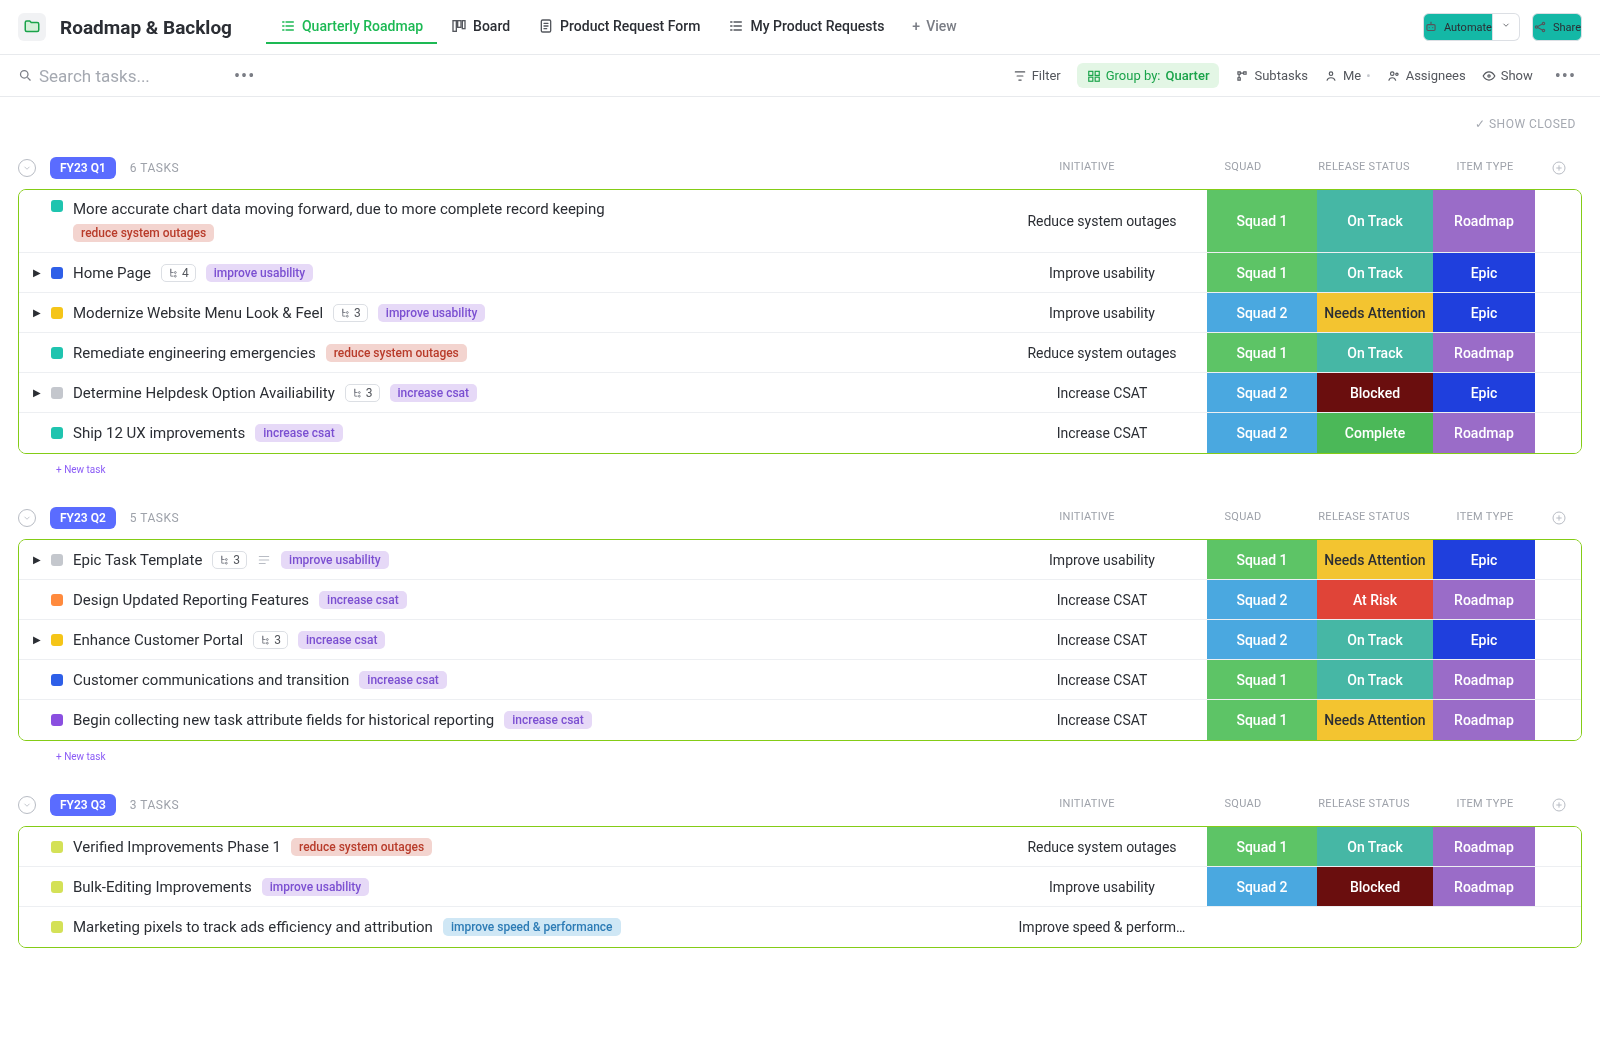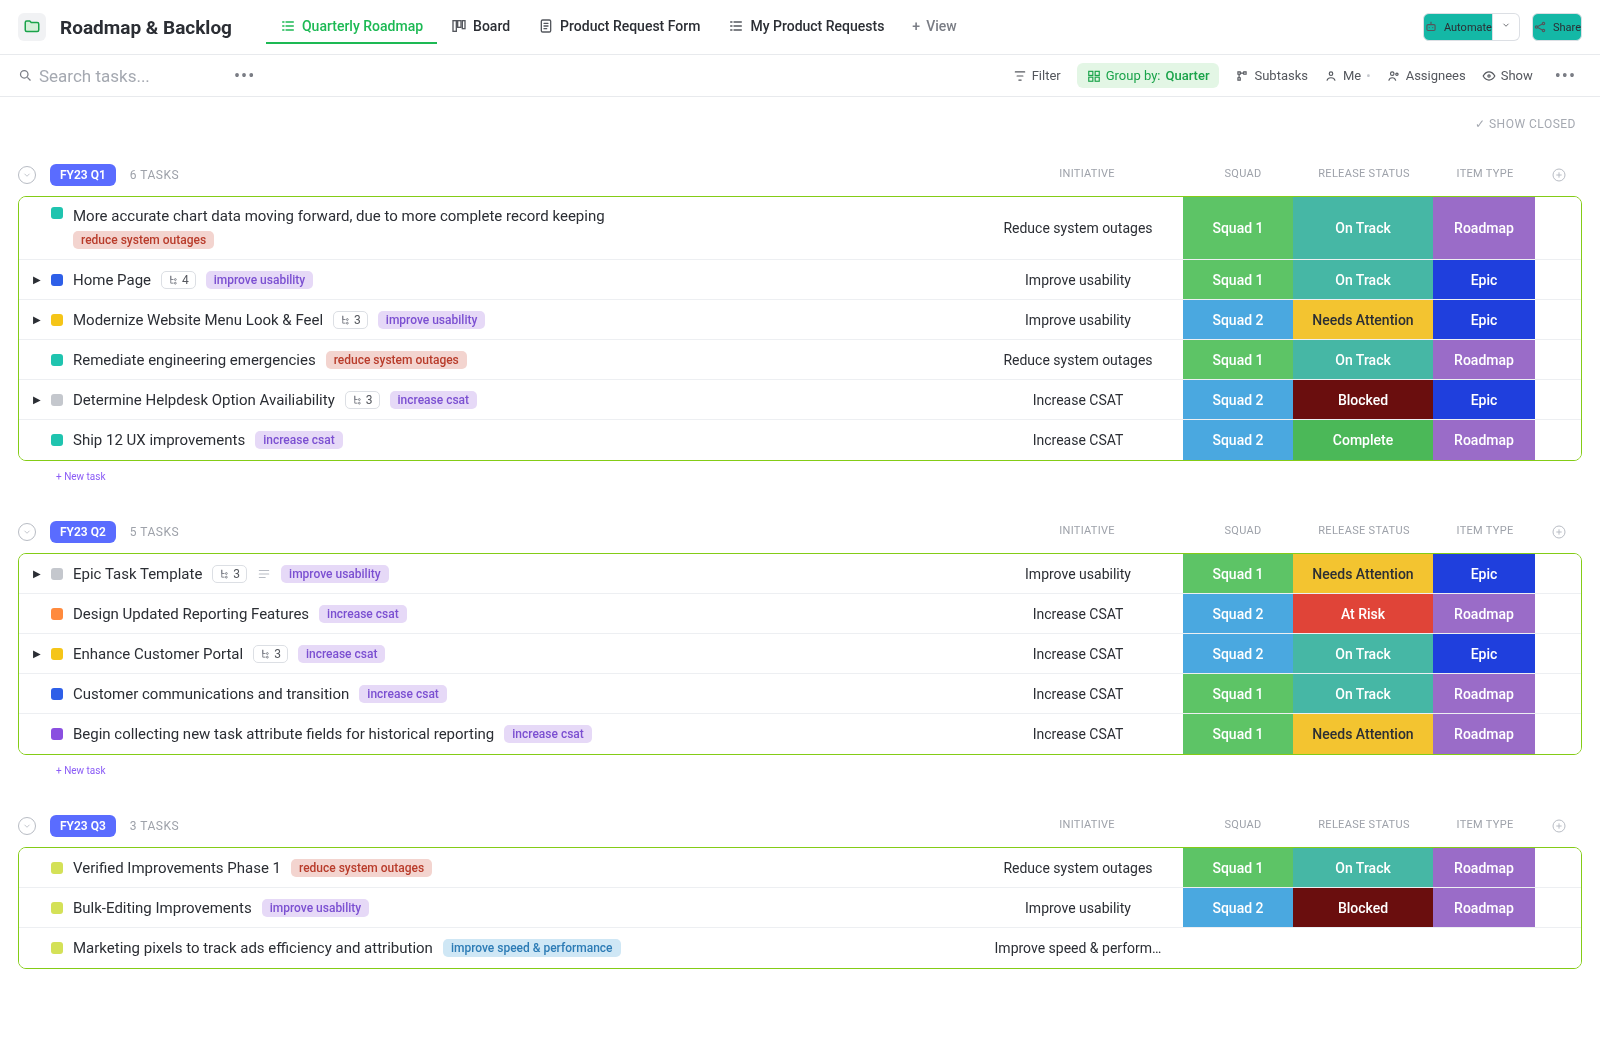--- a/index.html
+++ b/index.html
@@ -20,21 +20,21 @@
 .search-wrap { display: flex; align-items: center; gap: 6px; color: #7a7d85; flex: 0 0 200px; }
 .search-input { border: none; outline: none; font-size: 17px; color: #a16207; width: 160px; }
 .search-input::placeholder { color: #a5a9b1; }
 .more-dots { color: #7a7d85; cursor: pointer; font-size: 18px; letter-spacing: 1px; padding: 0 6px; }
 .toolbar-right { display: flex; align-items: center; gap: 16px; margin-left: auto; }
 .tool-item { display: flex; align-items: center; gap: 5px; font-size: 13px; color: #54575d; cursor: pointer; }
 .tool-item.pill-green { background: #e3f6e5; color: #1aa34a; padding: 5px 10px; border-radius: 6px; }
 .tool-item.pill-green .group-val { color: #1aa34a; font-weight: 500; }
 .content { padding: 10px 18px 40px; }
 .show-closed-bar { text-align: right; color: #a5a9b1; font-size: 12px; letter-spacing: 0.5px; padding: 10px 6px 4px; }
-.group-block { margin-top: 25px; }
+.group-block { margin-top: 18px; }
 .group-header { display: flex; align-items: center; gap: 14px; padding: 4px 0; }
 .collapse-circle { width: 18px; height: 18px; border: 1.5px solid #b8bcc4; border-radius: 50%; display: flex; align-items: center; justify-content: center; color: #b8bcc4; cursor: pointer; }
 .group-chip { background: #5a6cff; color: #fff; font-weight: 600; font-size: 12px; padding: 4px 10px; border-radius: 6px; }
 .task-count { color: #9ea2aa; font-size: 12px; letter-spacing: 0.5px; }
 .col-headers { margin-left: auto; display: flex; }
 .col-head { font-size: 11px; color: #9ea2aa; text-align: center; letter-spacing: 0.3px; }
 .col-init { width: 210px; }
 .col-squad { width: 102px; }
 .col-release { width: 140px; }
 .col-item-type { width: 102px; }
@@ -52,21 +52,21 @@
 .sub-badge { display: inline-flex; align-items: center; gap: 3px; border: 1px solid #dcdfe4; border-radius: 5px; padding: 1px 6px; font-size: 12px; color: #54575d; }
 .tag { display: inline-flex; align-items: center; border-radius: 5px; padding: 2px 8px; font-size: 12px; font-weight: 500; }
 .tag-red { background: #f3d4cf; color: #b83b2a; }
 .tag-purple { background: #e6d9f7; color: #7b4fd1; }
 .tag-blue { background: #cfe7f5; color: #2c7bb5; }
 .desc-icon { color: #b8bcc4; }
 .row-right { display: flex; align-items: stretch; }
 .cell { display: flex; align-items: center; justify-content: center; text-align: center; font-size: 14px; }
 .cell-init { width: 210px; color: #2b2e34; justify-content: center; padding: 0 8px; }
 .cell-squad { width: 110px; color: #fff; font-weight: 500; }
-.cell-release { width: 140px; color: #fff; font-weight: 500; }
+.cell-release { width: 116px; color: #fff; font-weight: 500; }
 .cell-item { width: 102px; color: #fff; font-weight: 500; }
 .cell-plus { width: 46px; }
 .new-task { padding: 10px 38px; color: #8b5cf6; font-size: 10px; cursor: pointer; }
 .inline-meta { display: inline-flex; align-items: center; gap: 8px; }
 
 .sq-teal { background: #1fc4af; }
 .sq-blue { background: #2e5fe8; }
 .sq-yellow { background: #f5c518; }
 .sq-orange { background: #ff8a3d; }
 .sq-purple { background: #8a4fe0; }

